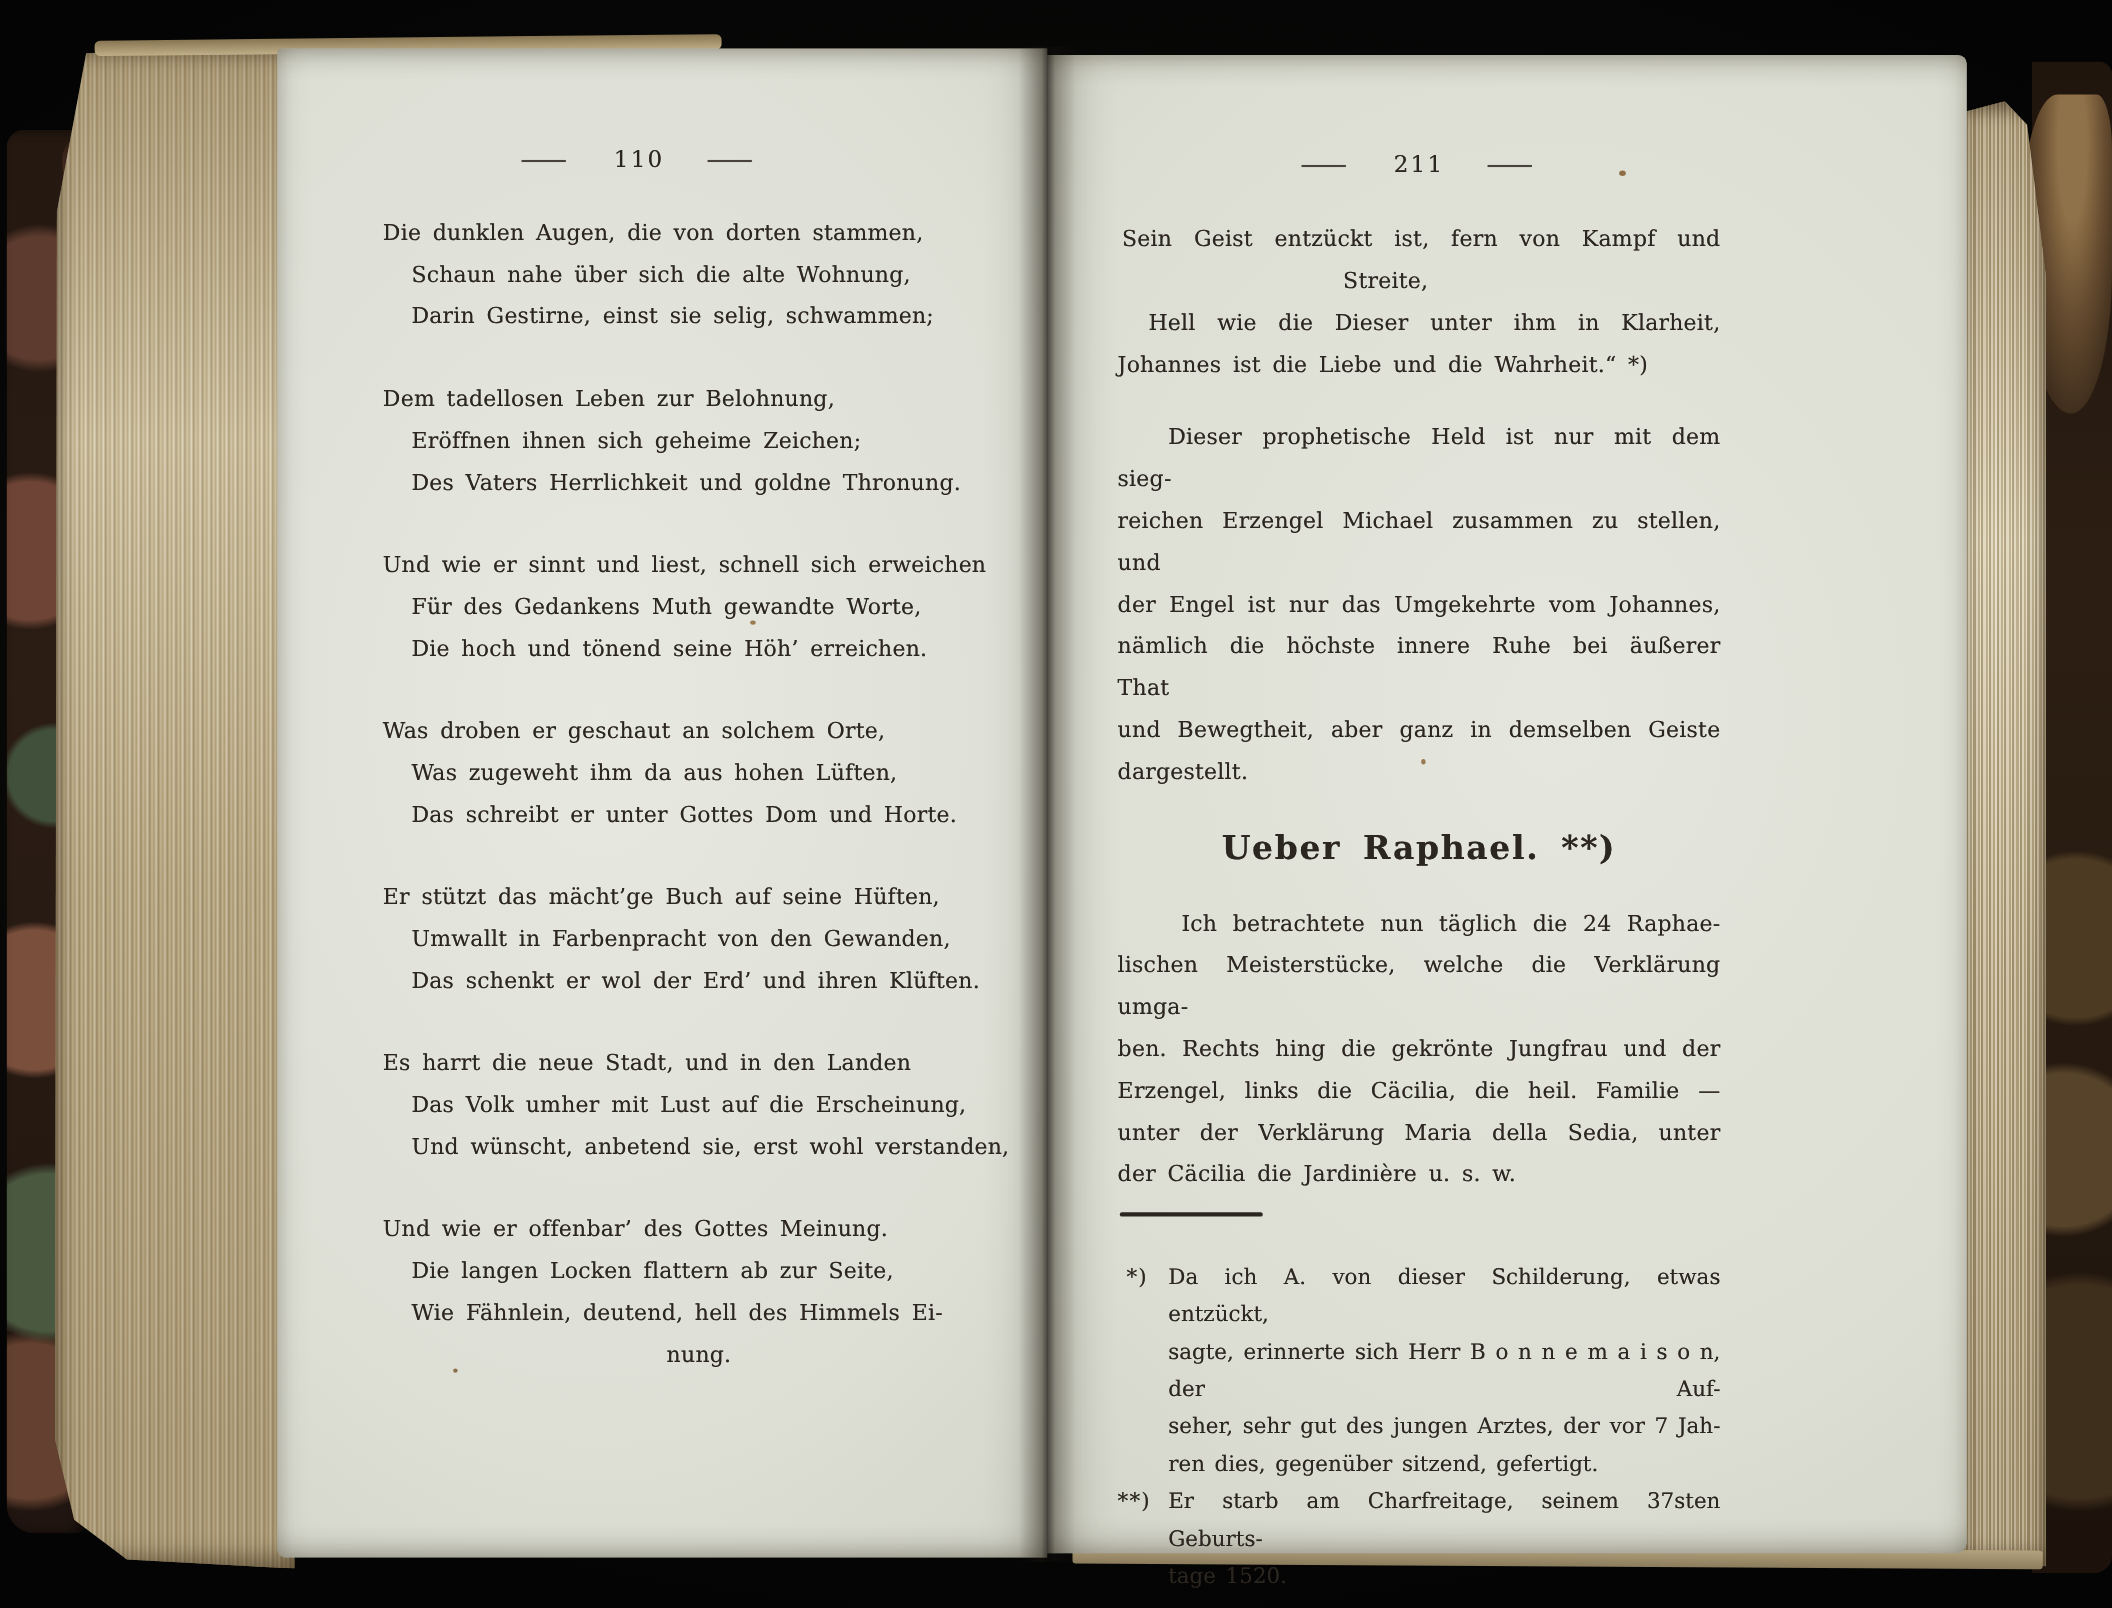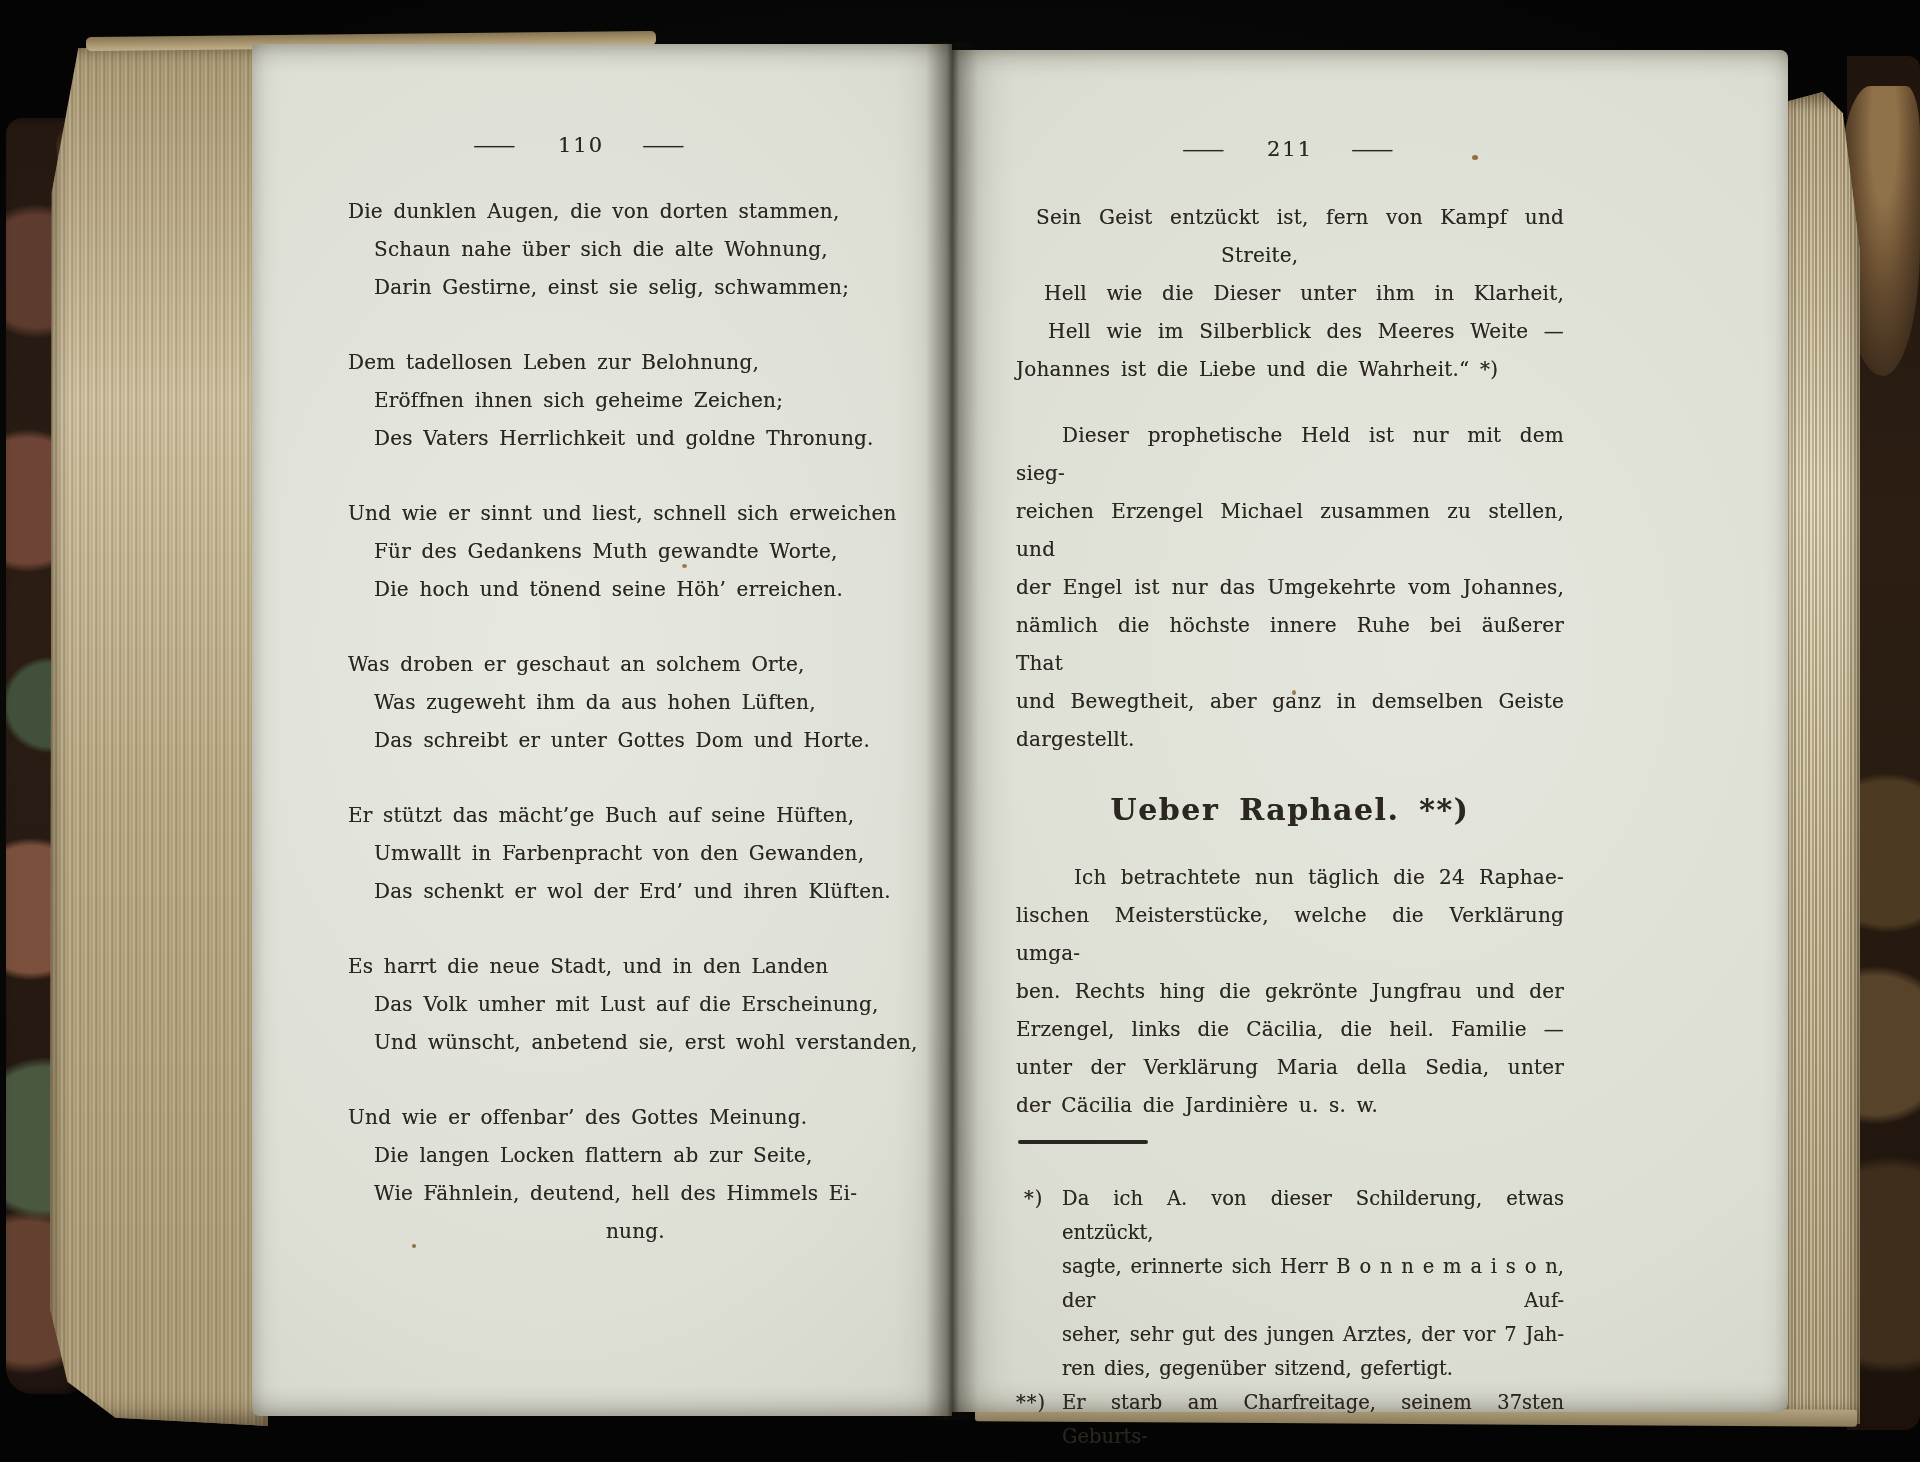--- a/index.html
+++ b/index.html
@@ -73,21 +73,21 @@
   .col-left .pg-header{margin-top:88px;}
   .col-right .pg-header{margin-top:86px;}
   .hdash{display:inline-block;transform:scaleX(2.1);}
   .pl,.prl{font-size:20px;line-height:38px;word-spacing:4px;letter-spacing:.2px;white-space:nowrap;}
   .stanzas{margin-top:34px;}
   .stanza{margin-bottom:37px;}
   .i1{margin-left:26px;}
   .final-line{margin-left:258px;}
   .just{white-space:normal;text-align:justify;text-align-last:justify;}
   .poem-r{margin-top:36px;}
-  .rp0{margin-left:20px;}
+  .rp0{margin-left:4px;}
   .rp1{margin-left:205px;}
   .rp2{margin-left:28px;}
   .rp3{margin-left:32px;}
   .para{margin-top:28px;font-size:20px;line-height:38px;word-spacing:3px;}
   .para .ind{text-indent:46px;}
   .para2{margin-top:26px;}
   .para2 .ind{text-indent:58px;}
   .sec-heading{margin-top:30px;text-align:center;font-size:30px;line-height:44px;
                font-weight:bold;letter-spacing:1.5px;word-spacing:8px;}
   .fn-rule{margin:16px 0 0 2px;width:130px;height:3.5px;background:#2b2620;border-radius:2px;}
@@ -167,21 +167,20 @@
     <div class="col col-right">
       <div class="pg-header">
         <span class="hdash">—</span>
         <span>211</span>
         <span class="hdash">—</span>
       </div>
       <div class="poem-r">
         <div class="prl just rp0">Sein Geist entzückt ist, fern von Kampf und</div>
         <div class="prl rp1">Streite,</div>
         <div class="prl just rp2">Hell wie die Dieser unter ihm in Klarheit,</div>
-        <div class="prl just rp3">Hell wie im Silberblick des Meeres Weite —</div>
         <div class="prl">Johannes ist die Liebe und die Wahrheit.“ *)</div>
       </div>
       <div class="para">
         <div class="prl just ind">Dieser prophetische Held ist nur mit dem sieg-</div>
         <div class="prl just">reichen Erzengel Michael zusammen zu stellen, und</div>
         <div class="prl just">der Engel ist nur das Umgekehrte vom Johannes,</div>
         <div class="prl just">nämlich die höchste innere Ruhe bei äußerer That</div>
         <div class="prl just">und Bewegtheit, aber ganz in demselben Geiste</div>
         <div class="prl">dargestellt.</div>
       </div>

